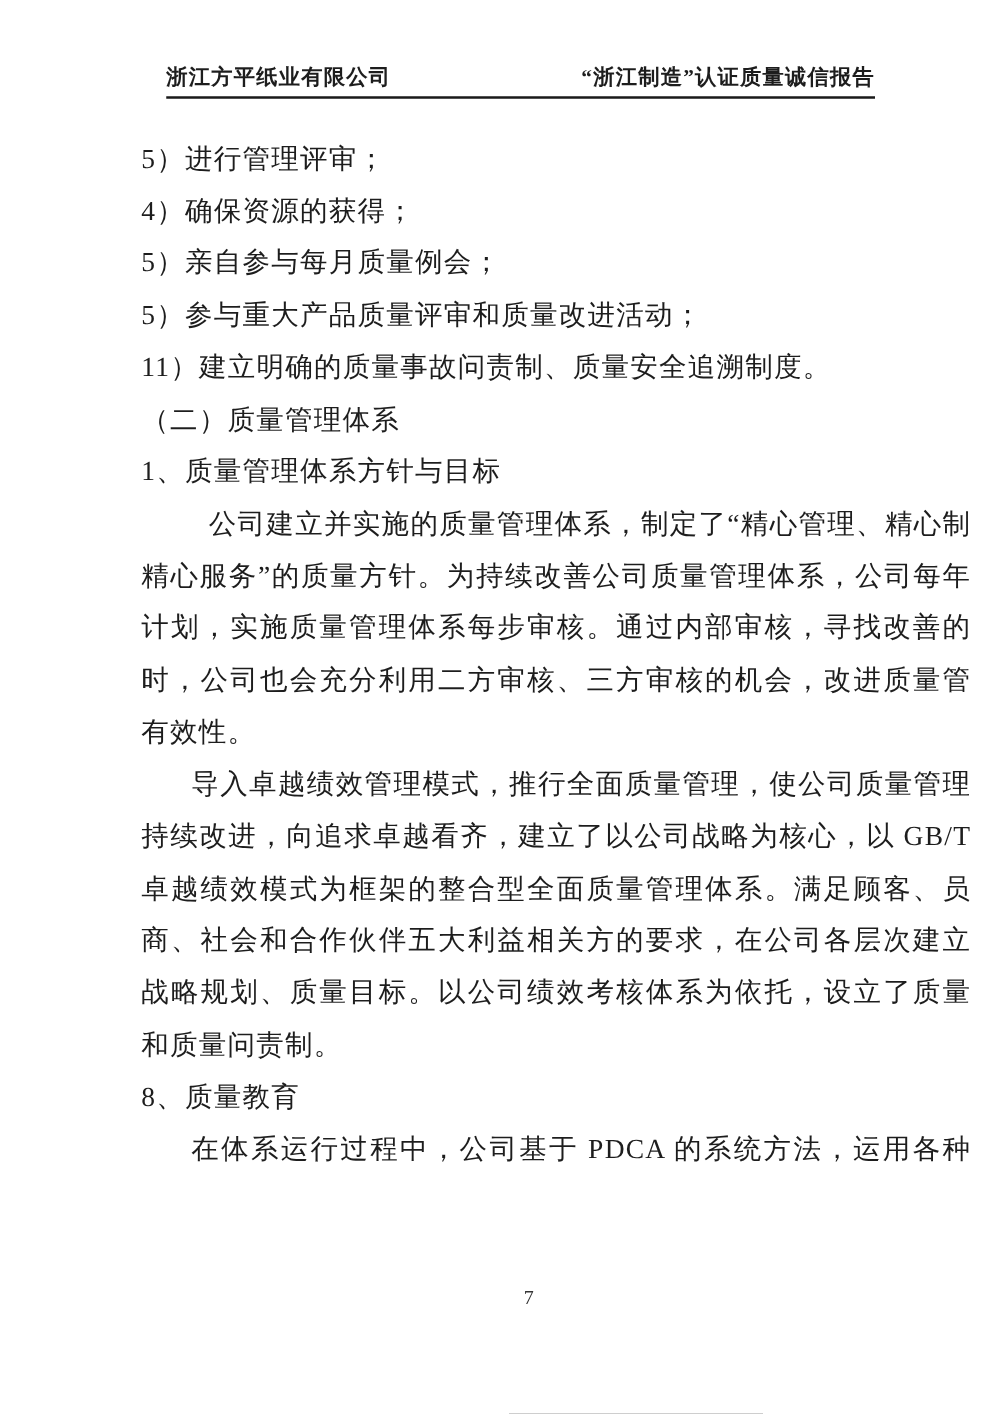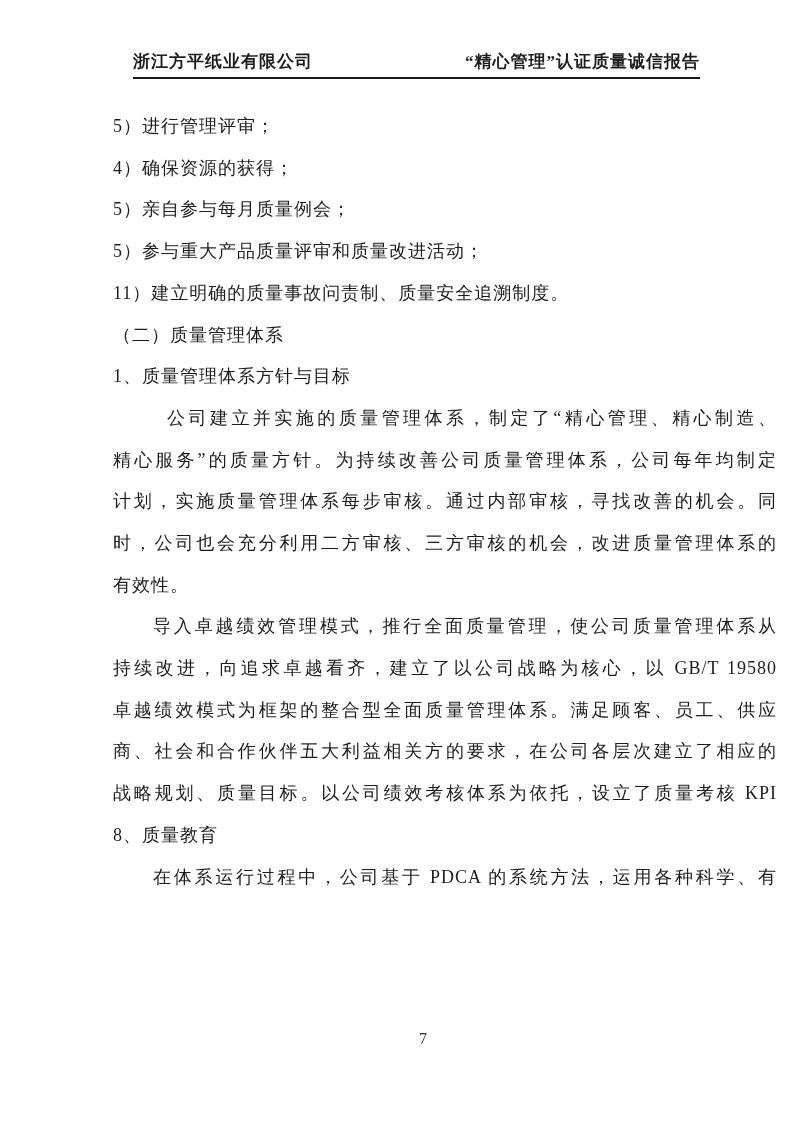--- a/index.html
+++ b/index.html
@@ -30,21 +30,21 @@
     letter-spacing: 1px;
     padding-bottom: 4px;
     border-bottom: 2px solid #1a1a1a;
     white-space: nowrap;
   }
   .doc-body {
     position: absolute;
     top: 106px;
     left: 113px;
     width: 664px;
-    font-size: 18px;
+    font-size: 22px;
     line-height: 41.7px;
     letter-spacing: 1px;
   }
   .line {
     white-space: nowrap;
   }
   .just {
     white-space: normal;
     text-align: justify;
     text-align-last: justify;
@@ -63,41 +63,42 @@
     color: #333;
   }
 </style>
 </head>
 <body>
 
 <div class="page">
 
   <div class="header">
     <span>浙江方平纸业有限公司</span>
-    <span>“精心管理”认证质量诚信报告</span>
+    <span>“浙江制造”认证质量诚信报告</span>
   </div>
 
   <div class="doc-body">
     <div class="line">5）进行管理评审；</div>
     <div class="line">4）确保资源的获得；</div>
     <div class="line">5）亲自参与每月质量例会；</div>
     <div class="line">5）参与重大产品质量评审和质量改进活动；</div>
     <div class="line">11）建立明确的质量事故问责制、质量安全追溯制度。</div>
     <div class="line">（二）质量管理体系</div>
     <div class="line">1、质量管理体系方针与目标</div>
     <div class="line just ind-a">公司建立并实施的质量管理体系，制定了“精心管理、精心制造、</div>
     <div class="line just">精心服务”的质量方针。为持续改善公司质量管理体系，公司每年均制定</div>
     <div class="line just">计划，实施质量管理体系每步审核。通过内部审核，寻找改善的机会。同</div>
     <div class="line just">时，公司也会充分利用二方审核、三方审核的机会，改进质量管理体系的</div>
     <div class="line">有效性。</div>
     <div class="line just ind-b">导入卓越绩效管理模式，推行全面质量管理，使公司质量管理体系从</div>
     <div class="line just">持续改进，向追求卓越看齐，建立了以公司战略为核心，以 GB/T 19580</div>
     <div class="line just">卓越绩效模式为框架的整合型全面质量管理体系。满足顾客、员工、供应</div>
     <div class="line just">商、社会和合作伙伴五大利益相关方的要求，在公司各层次建立了相应的</div>
     <div class="line just">战略规划、质量目标。以公司绩效考核体系为依托，设立了质量考核 KPI</div>
+    <div class="line">和质量问责制。</div>
     <div class="line">8、质量教育</div>
     <div class="line just ind-b">在体系运行过程中，公司基于 PDCA 的系统方法，运用各种科学、有</div>
   </div>
 
   <div class="footer">
     <span>7</span>
   </div>
 
 </div>
 

